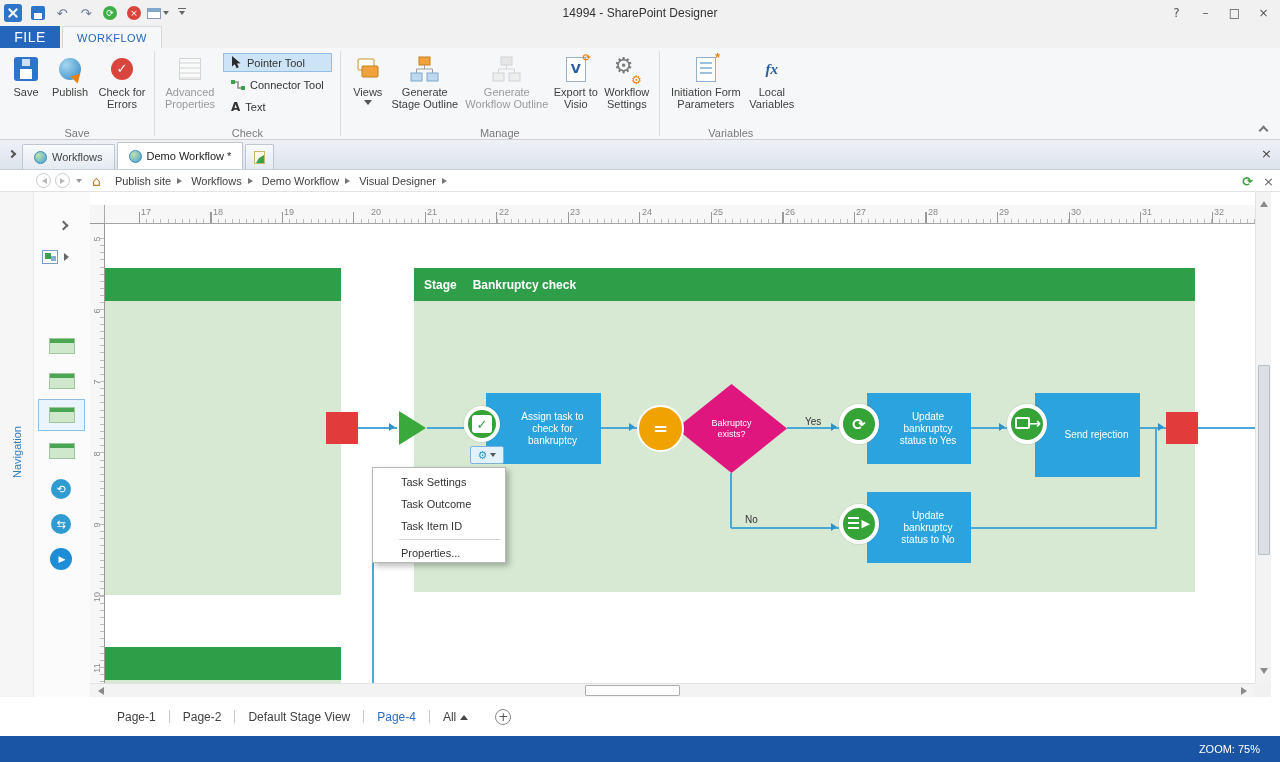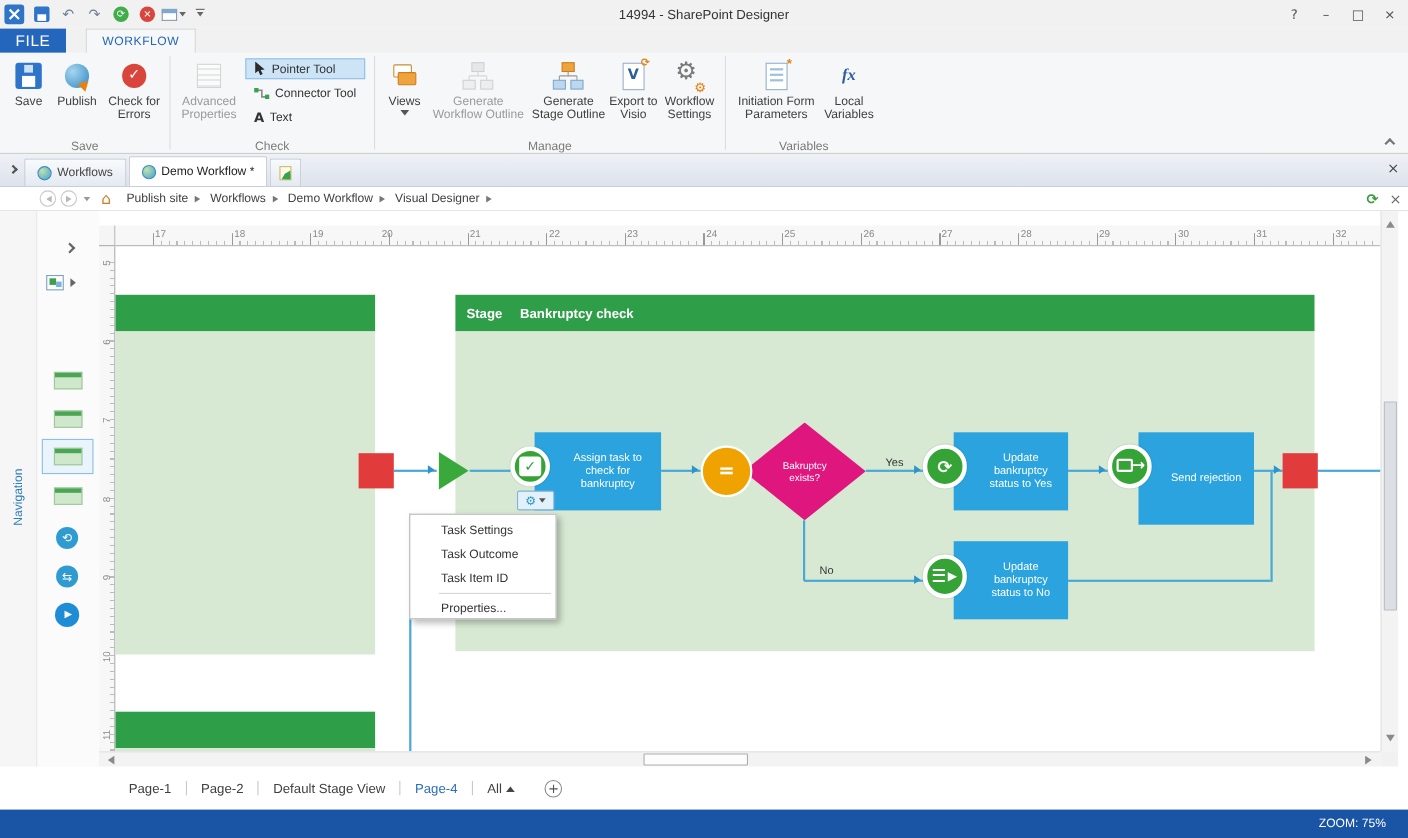--- a/index.html
+++ b/index.html
@@ -20,21 +20,21 @@
 .caret{width:0;height:0;border:3px solid transparent;border-top:4px solid #666;display:inline-block;margin-left:2px;margin-top:3px}
 .qat{display:flex;flex-direction:column;align-items:center}
 .qat .bar{width:8px;height:1px;background:#666;margin-bottom:2px}
 .qat .caret{margin:0}
 #title-text{position:absolute;left:0;right:0;text-align:center;font-size:12px;color:#333;pointer-events:none}
 #win-controls{position:absolute;right:2px;top:0;height:26px;display:flex}
 .wbtn{width:29px;height:26px;display:flex;align-items:center;justify-content:center;font-size:12px;color:#555}
 
 #ribbon-tabs{position:absolute;left:0;top:26px;width:100%;height:22px;background:#f1f1f1;display:flex;align-items:flex-end}
 #tab-file{width:60px;height:22px;background:#2566bd;color:#fff;display:flex;align-items:center;justify-content:center;font-size:14px;letter-spacing:.5px}
-#tab-workflow{height:22px;padding:0 14px;background:#f6f7f8;color:#2566bd;display:flex;align-items:center;font-size:11px;letter-spacing:.5px;border:1px solid #d8d8d8;border-bottom:none;margin-left:18px}
+#tab-workflow{height:22px;padding:0 14px;background:#f6f7f8;color:#2566bd;display:flex;align-items:center;font-size:11px;letter-spacing:.5px;border:1px solid #d8d8d8;border-bottom:none;margin-left:2px}
 
 #ribbon{position:absolute;left:0;top:48px;width:100%;height:92px;background:#f6f7f8;border-bottom:1px solid #cfcfcf;display:flex}
 .rgroup{position:relative;display:flex;align-items:flex-start;padding:2px 4px 13px 6px}
 .rgroup-label{position:absolute;bottom:0;left:0;right:0;text-align:center;font-size:11px;color:#7a7a7a}
 .rgsep{width:1px;background:#ddd;margin:3px 0}
 .rbtn{display:flex;flex-direction:column;align-items:center;padding-top:2px;font-size:11px;line-height:12px;text-align:center;color:#3f3f3f}
 .rbtn .ric{height:34px;display:flex;align-items:center;justify-content:center}
 .rbtn.disabled{color:#9a9a9a}.rbtn.disabled .ric{opacity:.5;filter:grayscale(1)}
 .floppy{width:24px;height:24px;background:#2e74c9;border-radius:3px;position:relative}
 .floppy .fa{position:absolute;left:6px;top:12px;width:12px;height:10px;background:#fff}
@@ -268,41 +268,41 @@
       <div class="rbtn" style="width:42px">
         <span class="ric">
           <svg width="26" height="22" viewBox="0 0 26 22">
               <rect x="3" y="1" width="16" height="11" rx="1" fill="#fff" stroke="#c98f2e"></rect>
               <rect x="7" y="8" width="16" height="11" rx="1" fill="#f0a23c" stroke="#c87f1f"></rect>
             </svg>
         </span>
         <span>Views</span>
         <i class="vcaret"></i>
       </div>
+      <div class="rbtn" style="width:72px">
+        <span class="ric">
+          <svg width="29" height="26" viewBox="0 0 29 26">
+              <rect x="9" y="1" width="11" height="8" fill="#f0a23c" stroke="#c87f1f"></rect>
+              <path d="M14.5 9 V13 M6.5 13 H22.5 M6.5 13 V17 M22.5 13 V17" stroke="#9a9a9a" fill="none"></path>
+              <rect x="1" y="17" width="11" height="8" fill="#bcd7ee" stroke="#7fa8cc"></rect>
+              <rect x="17" y="17" width="11" height="8" fill="#bcd7ee" stroke="#7fa8cc"></rect>
+            </svg>
+        </span>
+        <span>Generate Stage Outline</span>
+      </div>
       <div class="rbtn disabled" style="width:92px">
         <span class="ric">
           <svg width="29" height="26" viewBox="0 0 29 26">
               <rect x="9" y="1" width="11" height="8" fill="#d9d9d9" stroke="#ababab"></rect>
               <path d="M14.5 9 V13 M6.5 13 H22.5 M6.5 13 V17 M22.5 13 V17" stroke="#b5b5b5" fill="none"></path>
               <rect x="1" y="17" width="11" height="8" fill="#e6e6e6" stroke="#ababab"></rect>
               <rect x="17" y="17" width="11" height="8" fill="#e6e6e6" stroke="#ababab"></rect>
             </svg>
         </span>
         <span>Generate Workflow Outline</span>
-      </div>
-      <div class="rbtn" style="width:72px">
-        <span class="ric">
-          <svg width="29" height="26" viewBox="0 0 29 26">
-              <rect x="9" y="1" width="11" height="8" fill="#f0a23c" stroke="#c87f1f"></rect>
-              <path d="M14.5 9 V13 M6.5 13 H22.5 M6.5 13 V17 M22.5 13 V17" stroke="#9a9a9a" fill="none"></path>
-              <rect x="1" y="17" width="11" height="8" fill="#bcd7ee" stroke="#7fa8cc"></rect>
-              <rect x="17" y="17" width="11" height="8" fill="#bcd7ee" stroke="#7fa8cc"></rect>
-            </svg>
-        </span>
-        <span>Generate Stage Outline</span>
       </div>
       <div class="rbtn" style="width:46px">
         <span class="ric">
             <span class="visiodoc">
               <span class="glyph">V</span>
               <span class="rr glyph">⟳</span>
             </span>
           </span>
         <span>Export to Visio</span>
       </div>
@@ -419,21 +419,21 @@
   </div>
 
   <div id="canvas">
     <div id="ruler-corner"></div>
     <div id="hruler">
       <div class="minor"></div>
         <div class="major"></div>
       <span class="hr-num" style="left:36px">17</span>
       <span class="hr-num" style="left:108px">18</span>
       <span class="hr-num" style="left:179px">19</span>
-      <span class="hr-num" style="left:242px">20</span>
+      <span class="hr-num" style="left:266px">20</span>
       <span class="hr-num" style="left:322px">21</span>
       <span class="hr-num" style="left:394px">22</span>
       <span class="hr-num" style="left:465px">23</span>
       <span class="hr-num" style="left:537px">24</span>
       <span class="hr-num" style="left:608px">25</span>
       <span class="hr-num" style="left:680px">26</span>
       <span class="hr-num" style="left:751px">27</span>
       <span class="hr-num" style="left:823px">28</span>
       <span class="hr-num" style="left:894px">29</span>
       <span class="hr-num" style="left:966px">30</span>

